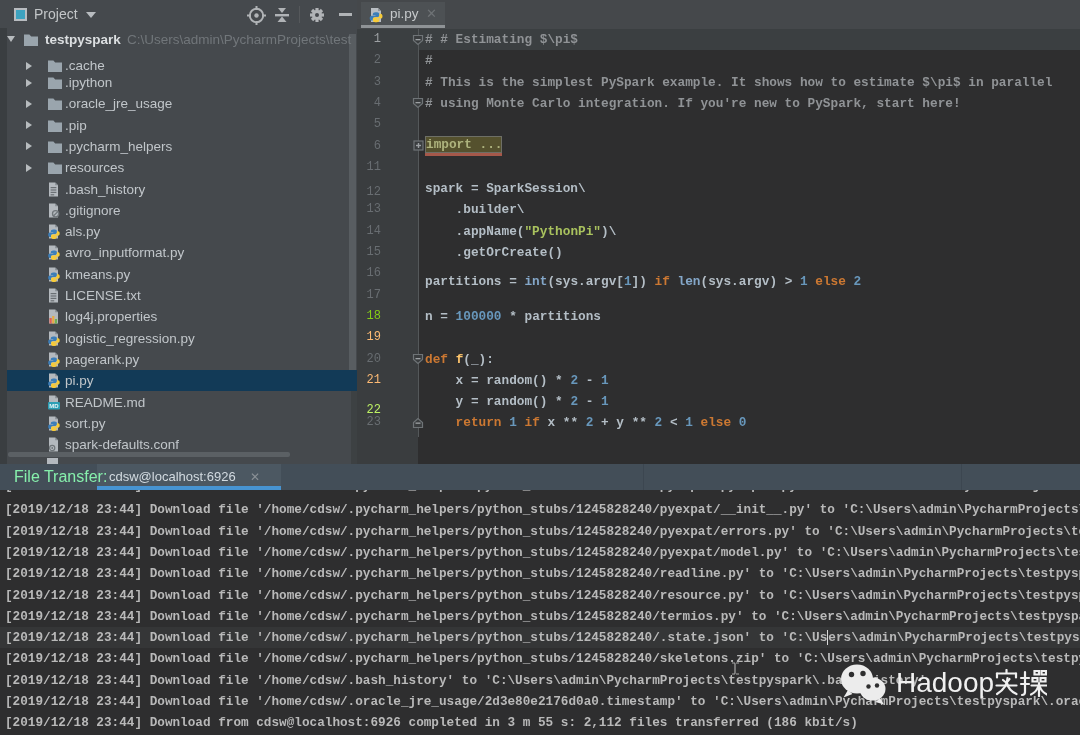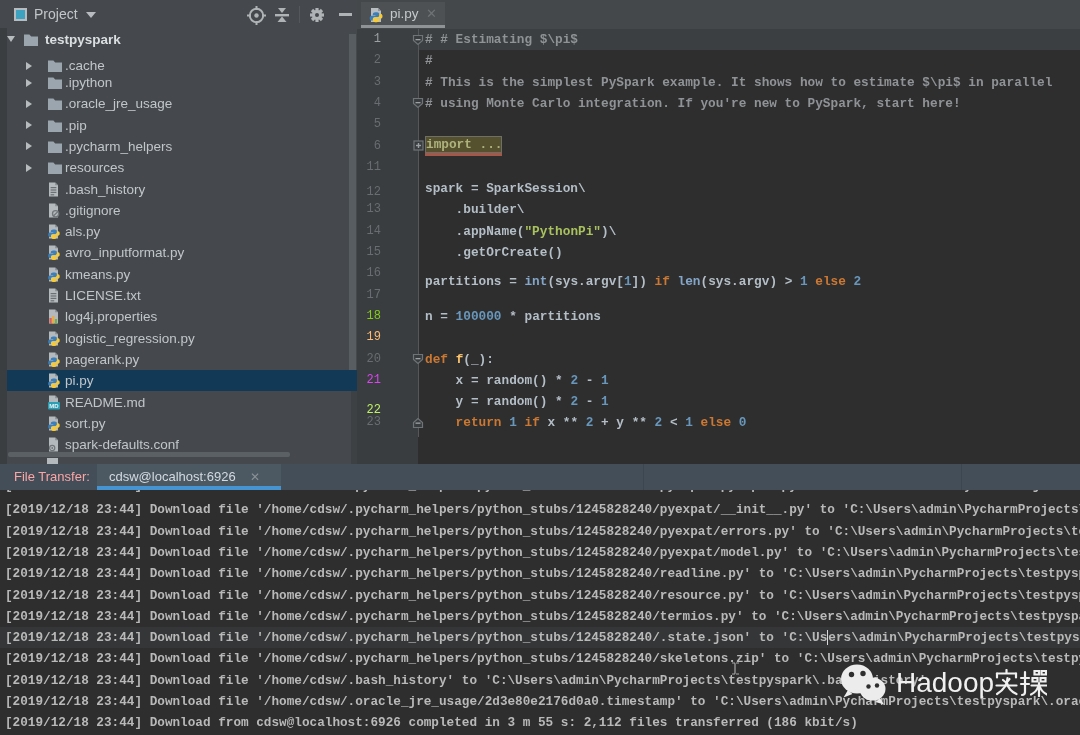--- a/index.html
+++ b/index.html
@@ -60,20 +60,21 @@
 <div class="abs" style="left:349px;top:34px;width:7px;height:336px;background:#585d61"></div>
 
 <div class="abs" style="left:7px;top:370.2px;width:350px;height:21.3px;background:#123a57"></div>
 
 <div class="trow" style="top:29.4px;overflow:hidden">
     <div class="abs" style="left:7px;top:6.5px;width:0;height:0;border-top:6px solid #b7bbbe;border-left:4.5px solid transparent;border-right:4.5px solid transparent"></div>
     <svg class="abs" style="left:23px;top:4px" width="16" height="14" viewBox="0 0 16 14">
       <path d="M1 1.5h5.4l1.8 2H15v9.5H1z" fill="#9aa5ad"></path>
     </svg>
     <span class="abs" style="left:45px;font-weight:bold;color:#dcdfe1">testpyspark</span>
+    <span class="abs" style="left:127px;color:#71767a;white-space:nowrap">C:\Users\admin\PycharmProjects\test</span>
   </div>
 <div class="trow" style="top:55px;overflow:hidden">
     <div class="tarrow"></div>
     <svg class="ticon" style="top:4px" width="16" height="14" viewBox="0 0 16 14">
       <path d="M1 1.5h5.4l1.8 2H15v9.5H1z" fill="#9aa5ad"></path>
     </svg>
     <span class="lbl">.cache</span>
   </div>
 <div class="trow" style="top:72.0px;overflow:hidden">
     <div class="tarrow"></div>
@@ -263,21 +264,21 @@
 <div class="ln" style="top:156.8px;color:#686d71">11</div>
 <div class="ln" style="top:182px;color:#686d71">12</div>
 <div class="ln" style="top:199.4px;color:#686d71">13</div>
 <div class="ln" style="top:220.7px;color:#686d71">14</div>
 <div class="ln" style="top:242.0px;color:#686d71">15</div>
 <div class="ln" style="top:263.3px;color:#686d71">16</div>
 <div class="ln" style="top:284.6px;color:#686d71">17</div>
 <div class="ln" style="top:305.9px;color:#84cc16">18</div>
 <div class="ln" style="top:327.2px;color:#fdba74">19</div>
 <div class="ln" style="top:348.5px;color:#686d71">20</div>
-<div class="ln" style="top:369.8px;color:#d946ef">21</div>
+<div class="ln" style="top:369.8px;color:#fdba74">21</div>
 <div class="ln" style="top:400px;color:#bef264">22</div>
 <div class="ln" style="top:412.4px;color:#686d71">23</div>
 <svg class="abs" style="left:412px;top:33.5px" width="12" height="12" viewBox="0 0 12 12">
     <path d="M1.5 1.5 h9 v5 l-4.5 4 l-4.5 -4 z" fill="#3a3d3f" stroke="#6f7477" stroke-width="1.2"></path>
     <rect x="3.5" y="5" width="5" height="1.3" fill="#9da1a4"></rect>
   </svg>
 <svg class="abs" style="left:412px;top:97px" width="12" height="12" viewBox="0 0 12 12">
     <path d="M1.5 1.5 h9 v5 l-4.5 4 l-4.5 -4 z" fill="#3a3d3f" stroke="#6f7477" stroke-width="1.2"></path>
     <rect x="3.5" y="5" width="5" height="1.3" fill="#9da1a4"></rect>
   </svg>
@@ -322,21 +323,21 @@
 <div class="con" style="top:605.8px">[2019/12/18 23:44] Download file '/home/cdsw/.pycharm_helpers/python_stubs/1245828240/termios.py' to 'C:\Users\admin\PycharmProjects\testpyspark\python_stubs'</div>
 <div class="con" style="top:627.1px">[2019/12/18 23:44] Download file '/home/cdsw/.pycharm_helpers/python_stubs/1245828240/.state.json' to 'C:\Us<span style="border-left:1px solid #d8d8d8">ers\admin\PycharmProjects\testpyspark\python_stubs'</span></div>
 <div class="con" style="top:648.4px">[2019/12/18 23:44] Download file '/home/cdsw/.pycharm_helpers/python_stubs/1245828240/skeletons.zip' to 'C:\Users\admin\PycharmProjects\testpyspark\python_stubs'</div>
 <div class="con" style="top:669.7px">[2019/12/18 23:44] Download file '/home/cdsw/.bash_history' to 'C:\Users\admin\PycharmProjects\testpyspark\.bash_history'</div>
 <div class="con" style="top:691.0px">[2019/12/18 23:44] Download file '/home/cdsw/.oracle_jre_usage/2d3e80e2176d0a0.timestamp' to 'C:\Users\admin\PycharmProjects\testpyspark\.oracle_jre_usage'</div>
 <div class="con" style="top:712.3px">[2019/12/18 23:44] Download from cdsw@localhost:6926 completed in 3 m 55 s: 2,112 files transferred (186 kbit/s)</div>
 <div class="abs" style="left:0;top:464px;width:1080px;height:26px;background:#434e58"></div>
 <div class="abs" style="left:643px;top:464px;width:1px;height:26px;background:#3c4650"></div>
 <div class="abs" style="left:961px;top:464px;width:1px;height:26px;background:#3c4650"></div>
 <div class="abs" style="left:97px;top:464px;width:184px;height:26px;background:#4c5862"></div>
-<div class="abs" style="left:14px;top:464px;height:26px;line-height:26px;font-size:13px;color:#fca5a5">File Transfer:</div>
+<div class="abs" style="left:14px;top:464px;height:26px;line-height:26px;font-size:16px;color:#86efac">File Transfer:</div>
 <div class="abs" style="left:109px;top:464px;height:26px;line-height:26px;font-size:13px;color:#d3dbe1">cdsw@localhost:6926</div>
 <div class="abs" style="left:250px;top:464px;height:26px;line-height:26px;font-size:12px;color:#8a9096">✕</div>
 <div class="abs" style="left:97px;top:486px;width:184px;height:4px;background:#4794d2"></div>
 
 <svg class="abs" style="left:731px;top:662px" width="9" height="13" viewBox="0 0 9 13">
     <g stroke="#a8a8a8" stroke-width="1.2" fill="none">
       <path d="M1 1 h3 M5 1 h3 M4 1.2 v10.6 M1 12 h3 M5 12 h3"></path>
     </g>
   </svg>
 <svg class="abs" style="left:836px;top:659px" width="58" height="50" viewBox="0 0 58 50">

